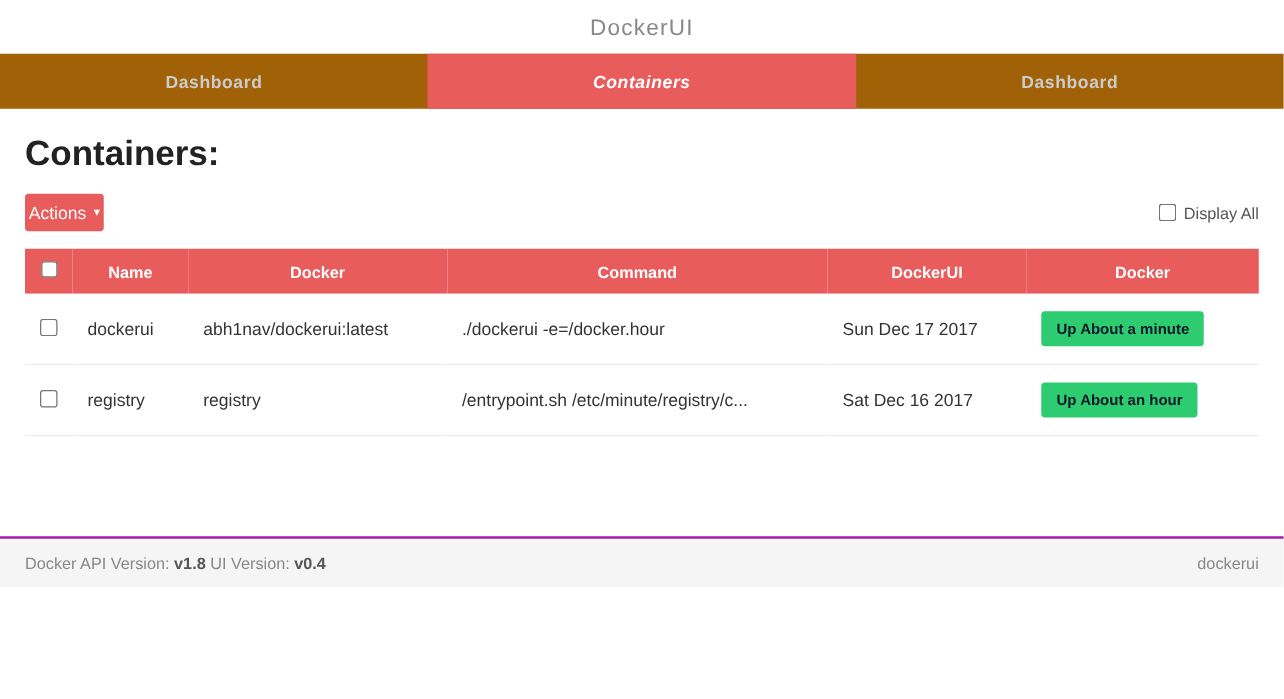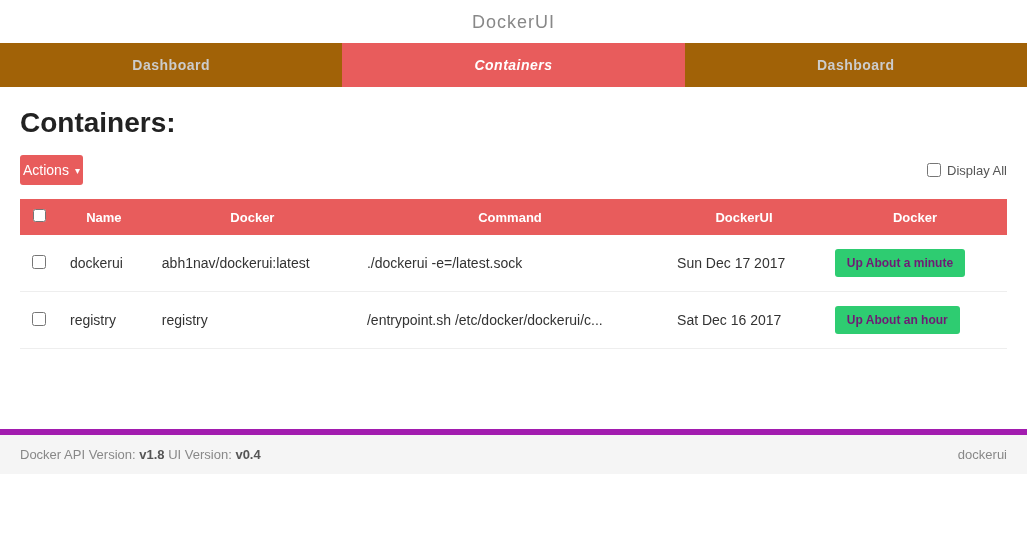--- a/index.html
+++ b/index.html
@@ -119,41 +119,41 @@
       text-align: center;
       width: 36px;
     }
     .container-table tbody td input[type="checkbox"] {
       width: 14px;
       height: 14px;
     }
 
     .status-up {
       background: #2ecc71;
-      color: #701a75;
+      color: #0f172a;
       border: none;
       padding: 7px 12px;
       border-radius: 3px;
       font-size: 12px;
       font-weight: bold;
       cursor: pointer;
       white-space: nowrap;
     }
 
     
     .footer {
       margin-top: 80px;
       background: #f5f5f5;
       padding: 12px 20px;
       display: flex;
       justify-content: space-between;
       align-items: center;
       color: #888;
       font-size: 13px;
-      border-top: 6px solid #a21caf;
+      border-top: 2px solid #a21caf;
     }
     .footer .version-info span.bold {
       font-weight: bold;
       color: #555;
     }
   </style>
 </head>
 <body>
 
 <div class="app-title">DockerUI</div>
@@ -192,33 +192,33 @@
         <th>Docker</th>
       </tr>
     </thead>
     <tbody id="table-body">
     <tr>
       <td>
         <input type="checkbox" style="">
       </td>
       <td>dockerui</td>
       <td>abh1nav/dockerui:latest</td>
-      <td>./dockerui -e=/latest.sock</td>
+      <td>./dockerui -e=/docker.hour</td>
       <td>Sun Dec 17 2017</td>
       <td>
         <button class="status-up">Up About a minute</button>
       </td>
     </tr>
         <tr>
       <td>
         <input type="checkbox" style="">
       </td>
       <td>registry</td>
       <td>registry</td>
-      <td>/entrypoint.sh /etc/docker/dockerui/c...</td>
+      <td>/entrypoint.sh /etc/minute/registry/c...</td>
       <td>Sat Dec 16 2017</td>
       <td>
         <button class="status-up">Up About an hour</button>
       </td>
     </tr>
       </tbody>
   </table>
 
 </div>
 

